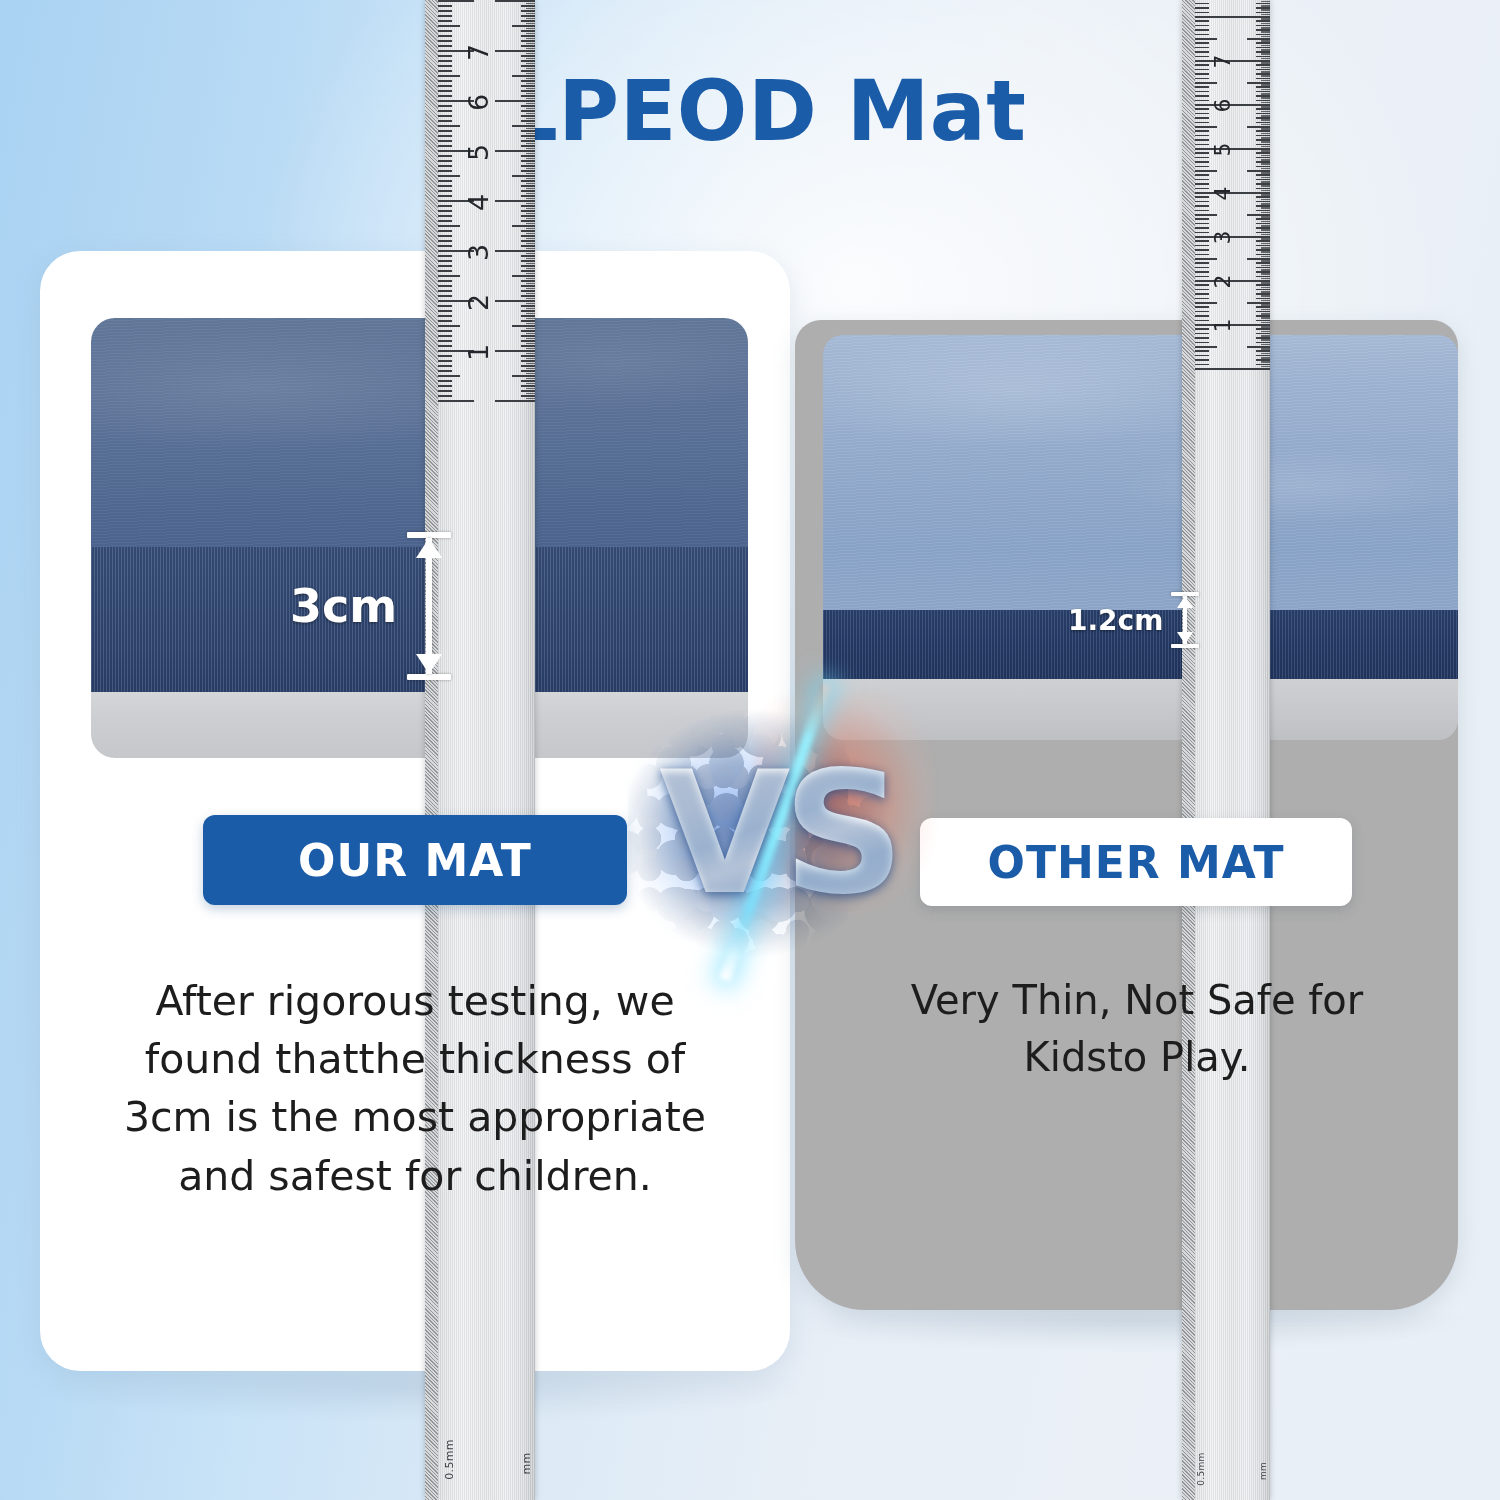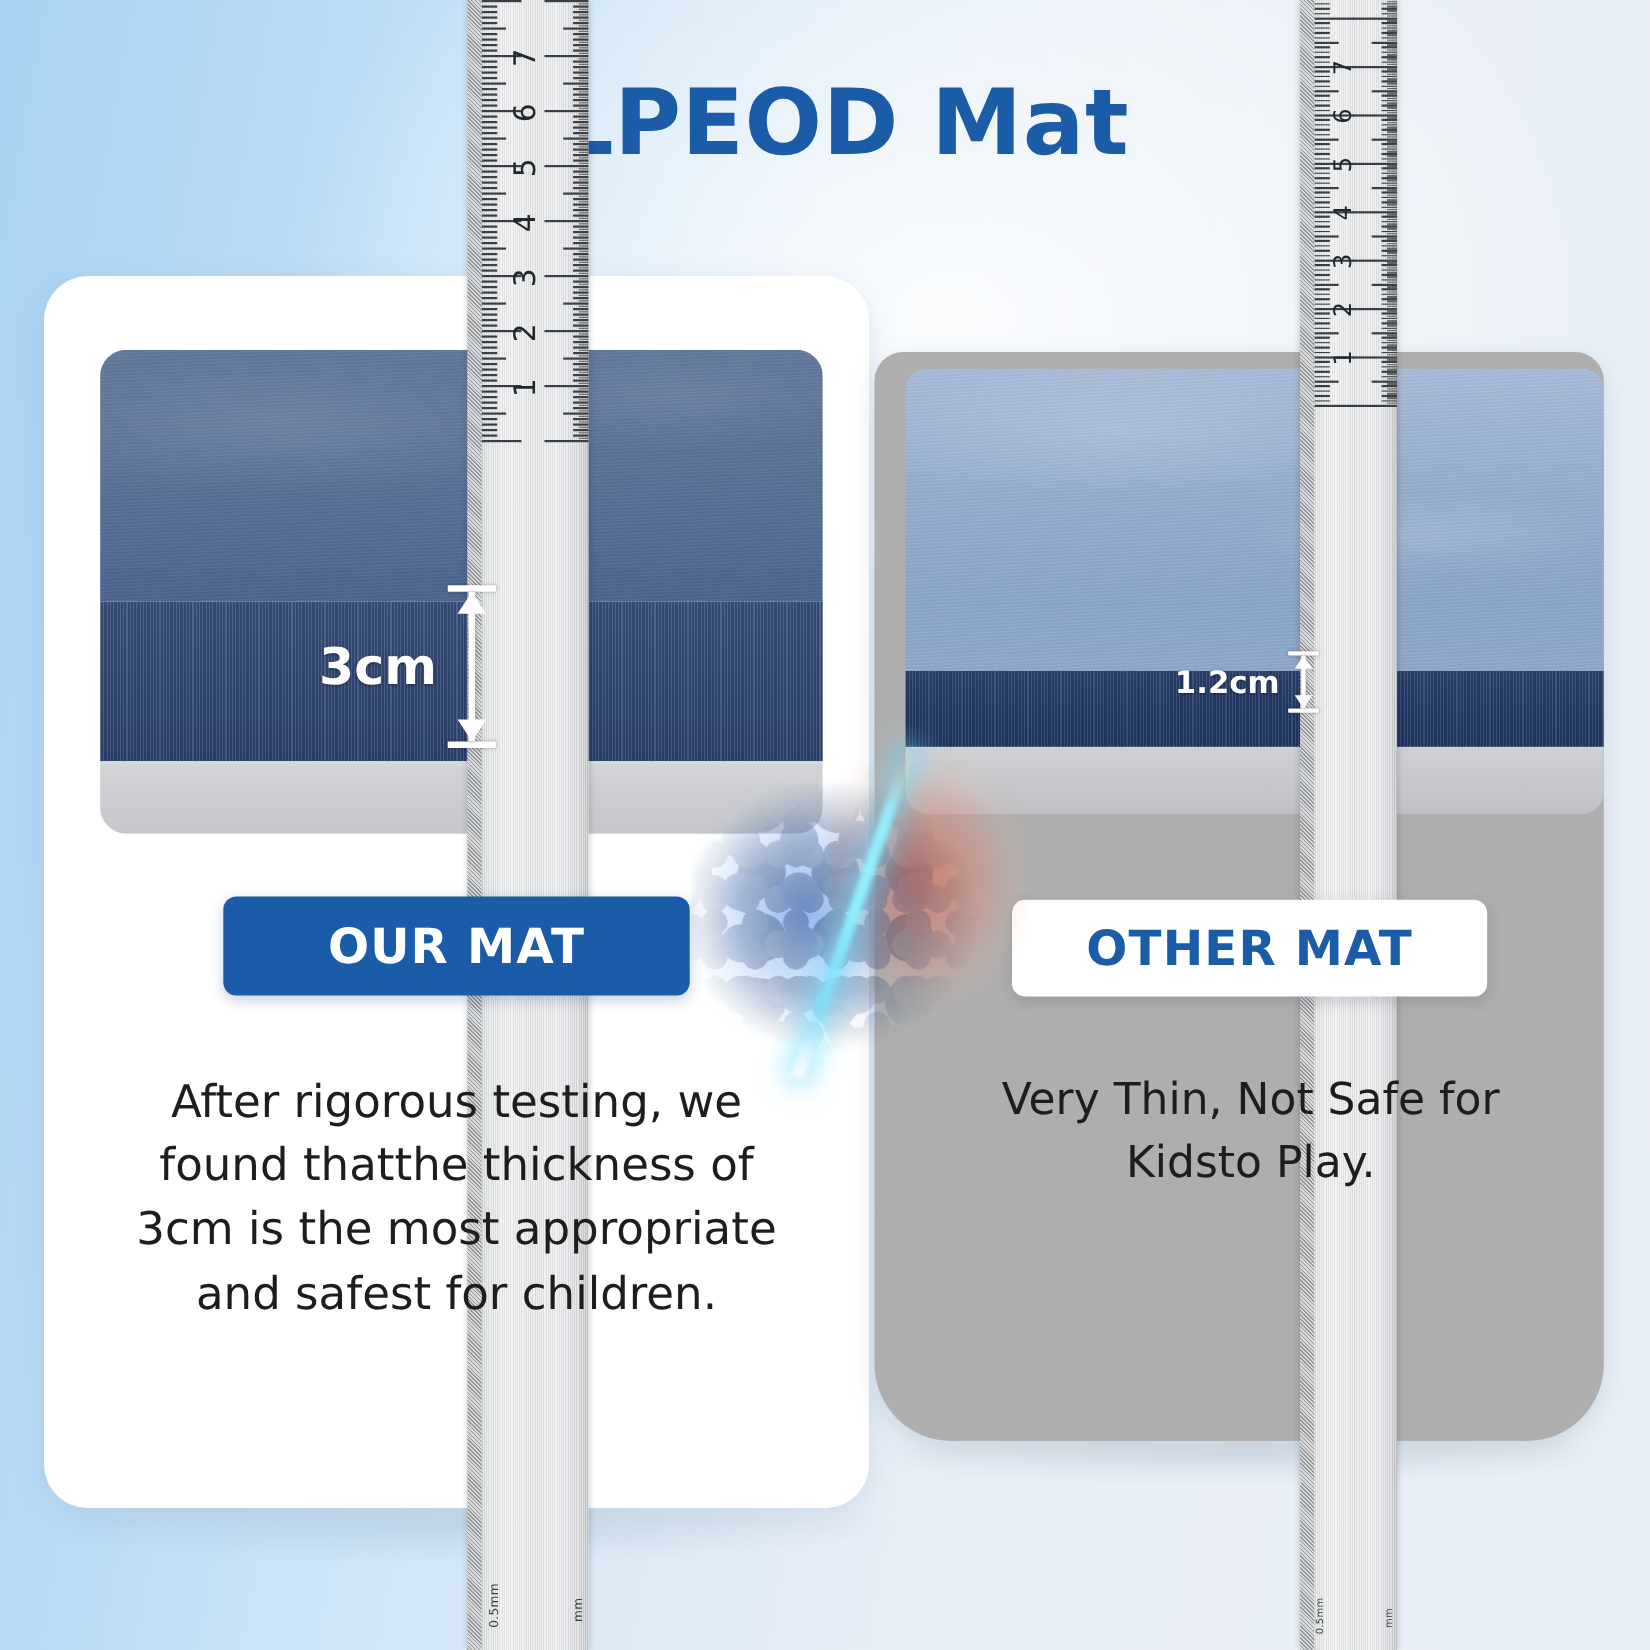--- a/index.html
+++ b/index.html
@@ -977,17 +977,18 @@
 
 <div class="badge badge-our">OUR MAT</div>
 
 <div class="badge badge-other">OTHER MAT</div>
 
 <div class="vs-wrap">
   <div class="vs-splat-blue"></div>
   <div class="vs-splat-red"></div>
   <div class="vs-dust"></div>
   <div class="vs-beam"></div>
+  <div class="vs-text">VS</div>
 </div>
 
 <div class="body-text text-left">After rigorous testing, we found thatthe thickness of 3cm is the most appropriate and safest for children.</div>
 
 <div class="body-text text-right">Very Thin, Not Safe for Kidsto Play.</div>
 
 </body></html>

